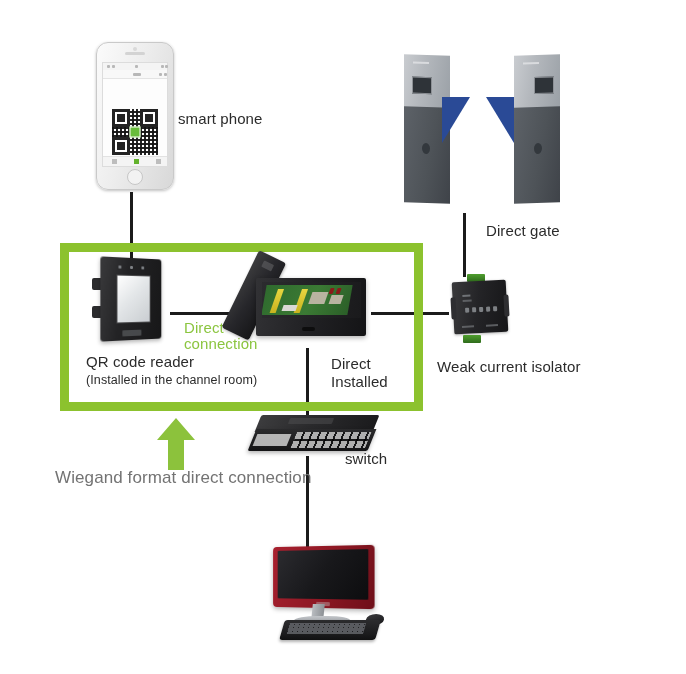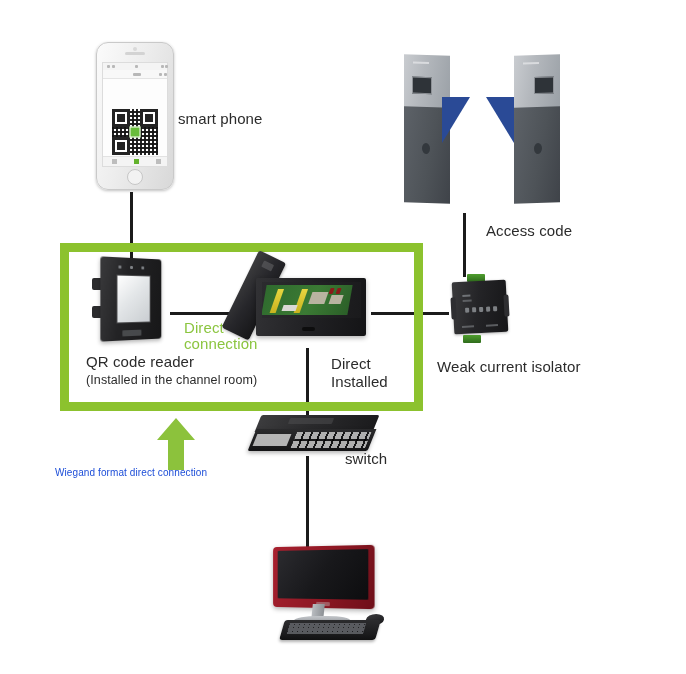--- a/index.html
+++ b/index.html
@@ -23,21 +23,21 @@
   .label {
     position: absolute;
     color: #2b2b2b;
     font-size: 15px;
     line-height: 1.22;
     white-space: pre;
     letter-spacing: .1px;
   }
   .label.small { font-size: 12.5px; }
   .label.green { color: #8bc53f; }
-  .label.green-note { color: #1d4ed8; font-size: 10px; line-height: 1.5; text-align: right; }
+  .label.green-note { color: #737373; font-size: 17px; line-height: 1.5; text-align: right; }
 
   .line-v { position: absolute; width: 3px; background: #1b1b1b; }
   .line-h { position: absolute; height: 3px; background: #1b1b1b; }
 
   
   #green-box {
     position: absolute;
     left: 60px; top: 243px;
     width: 363px; height: 168px;
     border: 9px solid #8cc22e;
@@ -411,21 +411,21 @@
     <div class="ped" id="ped-r">
       <div class="ped-top">
           <span class="ped-cap"></span>
         </div>
       <div class="ped-bot"></div>
       <div class="ped-win"></div>
       <div class="ped-slot"></div>
     </div>
     <div class="flap" id="flap-r"></div>
   </div>
-  <div class="label" style="left:486px; top:222px;">Access code</div>
+  <div class="label" style="left:486px; top:222px;">Direct gate</div>
 
   <div class="abs" id="reader-wrap">
     <span class="rd-tab" style="top:20px;"></span>
     <span class="rd-tab" style="top:48px;"></span>
     <div class="rd-body">
       <div class="rd-leds">
           <i style="left:0;"></i>
           <i style="left:12px;"></i>
           <i style="left:24px;"></i>
         </div>

